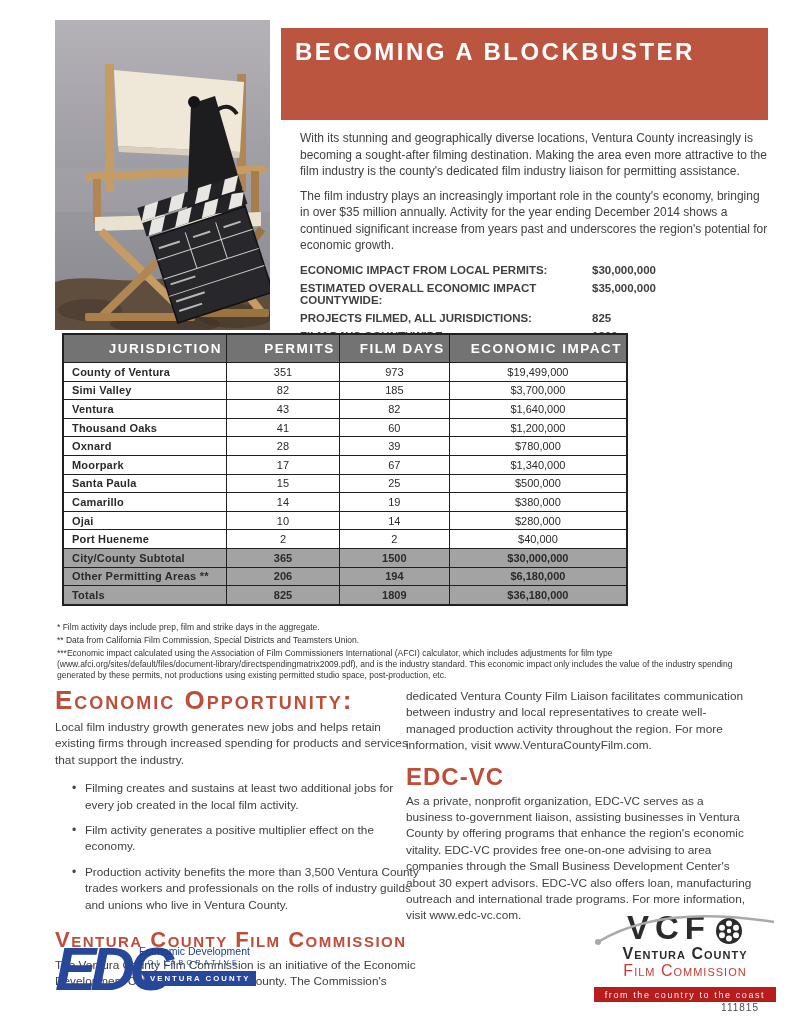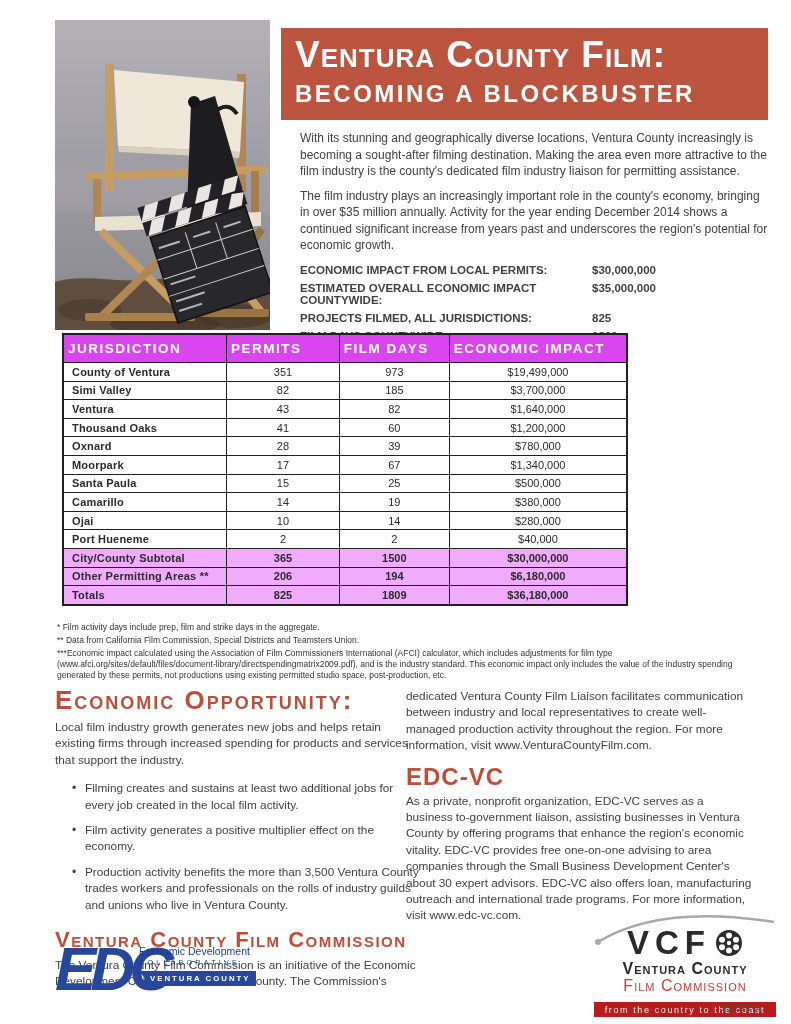--- a/index.html
+++ b/index.html
@@ -28,29 +28,29 @@
   .stat-row { display:flex; margin-bottom:5.5px; font-size:11.5px; line-height:12.5px; }
   .stat-label { font-weight:bold; width:292px; flex:none; color:#3f3f41; }
   .stat-value { font-weight:bold; color:#3f3f41; }
 
   
   .data-table {
     position:absolute; left:62px; top:333px; width:566px;
     border-collapse:collapse; border:2px solid #231f20;
   }
   .data-table th {
-    background:#d946ef; color:#fff; font-size:13.5px; font-weight:bold;
-    letter-spacing:1.5px; padding:6px 4px; border:1px solid #211d1e; text-align:left;
+    background:#737373; color:#fff; font-size:13.5px; font-weight:bold;
+    letter-spacing:1.5px; padding:6px 4px; border:1px solid #211d1e; text-align:right;
   }
   .data-table td {
     border:1px solid #231f20; font-size:11px; padding:2.8px 6px;
     text-align:center; color:#2a2a2a;
   }
   .data-table td.jur { text-align:left; font-weight:bold; padding-left:8px; letter-spacing:.2px; }
-  .data-table tr.highlight td { background:#f0abfc; font-weight:bold; }
+  .data-table tr.highlight td { background:#a3a3a3; font-weight:bold; }
   .data-table col.c1 { width:29%; } .data-table col.c2 { width:20%; }
   .data-table col.c3 { width:19.5%; } .data-table col.c4 { width:31.5%; }
 
   
   .footnotes { position:absolute; left:57px; top:622px; width:706px; font-size:8.5px; line-height:11px; color:#333; }
   .footnotes p { margin-bottom:2px; }
 
   
   .col-left  { position:absolute; left:55px;  top:686px; width:368px; font-size:11.8px; line-height:16.4px; }
   .col-right { position:absolute; left:406px; top:688px; width:346px; font-size:11.8px; line-height:16.4px; }
@@ -80,23 +80,23 @@
     clip-path:polygon(0 0,100% 0,100% 100%,0 100%,6px 50%);
   }
 
   
   .contact { position:absolute; left:226px; top:933px; font-size:12px; font-weight:bold; color:#3c3c3e; line-height:15.8px; }
 
   
   .vcfc { position:absolute; left:594px; top:898px; width:182px; text-align:center; }
   .vcfc-swoosh { position:absolute; left:-4px; top:2px; }
   .vcfc-letters {
-    display:flex; align-items:center; justify-content:center; gap:4px;
+    display:flex; align-items:flex-end; justify-content:center; gap:4px;
     font-size:33px; line-height:34px; font-weight:bold; color:#2b2b2d; letter-spacing:6px;
-    margin-top:28px;
+    margin-top:13px;
   }
   .vcfc-line1 { font-variant:small-caps; font-weight:bold; font-size:16px; line-height:17px; color:#2b2b2d; letter-spacing:1px; }
   .vcfc-line2 { font-variant:small-caps; font-weight:normal; font-size:16px; line-height:17px; color:#c73c31; letter-spacing:1px; }
   .vcfc-band { display:block; background:#b91c1c; color:#efefef; font-size:9px; letter-spacing:1.6px; padding:2.5px 2px; margin-top:8px; }
   .doc-number { position:absolute; right:32px; top:1002px; font-size:10px; letter-spacing:1px; color:#4a4a4a; }
 </style>
 </head>
 <body>
 
 <div class="page">
@@ -166,21 +166,20 @@
         <rect x="146" y="212" width="18" height="2" fill="#bab8b3"></rect>
         <rect x="178" y="212" width="18" height="2" fill="#bab8b3"></rect>
         <rect x="110" y="250" width="26" height="2" fill="#bab8b3"></rect>
         <rect x="110" y="268" width="30" height="2" fill="#bab8b3"></rect>
         <rect x="110" y="278" width="24" height="2" fill="#bab8b3"></rect>
       </g>
     </svg>
   </div>
 
   <div class="banner">
-    <div class="title1">Ventura County Film:</div>
     <div class="title2">BECOMING A BLOCKBUSTER</div>
   </div>
 
   <div class="intro">
     <p>With its stunning and geographically diverse locations, Ventura County increasingly is becoming a sought-after filming destination. Making the area even more attractive to the film industry is the county's dedicated film industry liaison for permitting assistance.</p>
     <p>The film industry plays an increasingly important role in the county's economy, bringing in over $35 million annually. Activity for the year ending December 2014 shows a continued significant increase from years past and underscores the region's potential for economic growth.</p>
     <div class="stats">
 
         <div class="stat-row">
           <span class="stat-label">ECONOMIC IMPACT FROM LOCAL PERMITS:</span>

